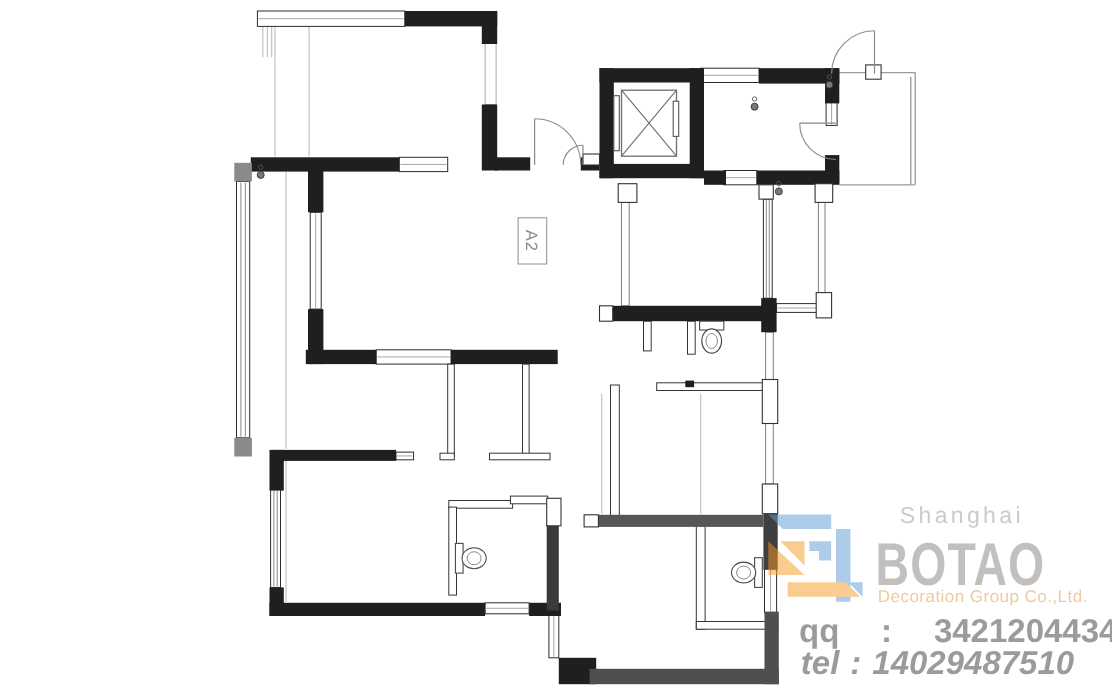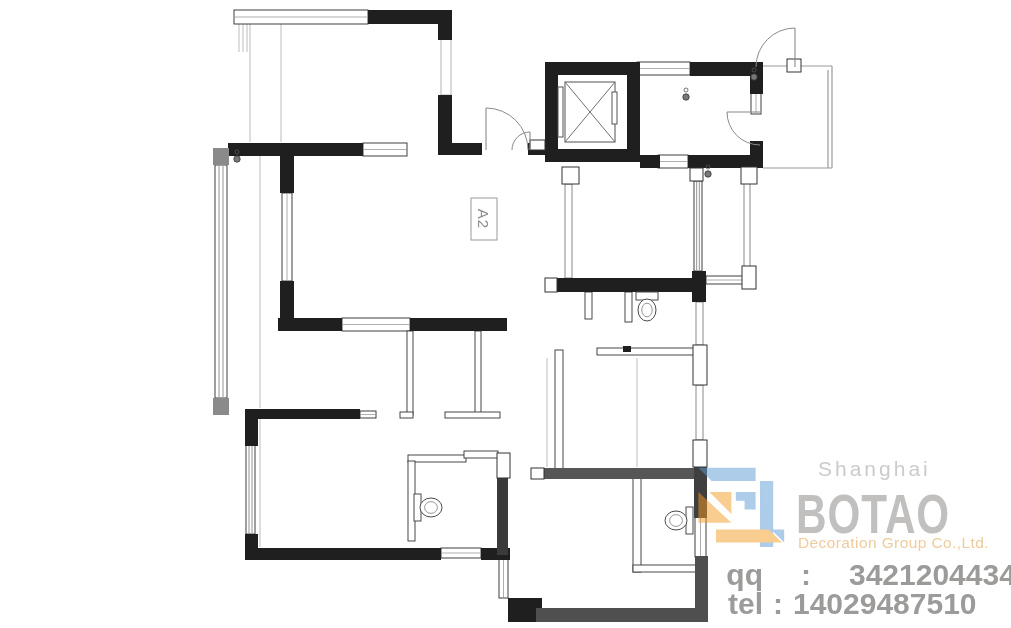--- a/index.html
+++ b/index.html
@@ -11,21 +11,21 @@
   .wm-shanghai{left:799px;top:457px;font-size:21px;letter-spacing:3px;
     color:#cccbca;font-weight:500;margin-left:19px;}
   .wm-botao{left:796px;top:483px;font-size:44px;font-weight:700;color:#c1c0bf;
     letter-spacing:1px;transform:scale(0.96,1.25);transform-origin:left top;}
   .wm-sub{left:798px;top:534px;font-size:15.5px;letter-spacing:0.4px;color:#efcb9e;}
   .wm-contact{position:absolute;left:688px;display:flex;font-size:30px;
     font-weight:700;color:#9c9b9a;line-height:1;}
   .wm-contact .lbl{flex:0 0 75px;text-align:right;}
   .wm-contact .col{flex:0 0 30px;text-align:center;}
   .wm-qq{top:560px;gap:28px;}
-  .wm-tel{top:589px;}
+  .wm-tel{top:589px;font-style:italic;}
 </style>
 </head>
 <body>
 
 <div id="plan-wrap">
   <svg width="1011" height="628" viewBox="0 0 1011 628" xmlns="http://www.w3.org/2000/svg">
       <g>
         <line x1="250" y1="24" x2="250" y2="142" stroke="#bcbcbc" stroke-width="1"></line>
         <line x1="281" y1="24" x2="281" y2="142" stroke="#bcbcbc" stroke-width="1"></line>
         <line x1="260" y1="156" x2="260" y2="408" stroke="#bcbcbc" stroke-width="1"></line>

